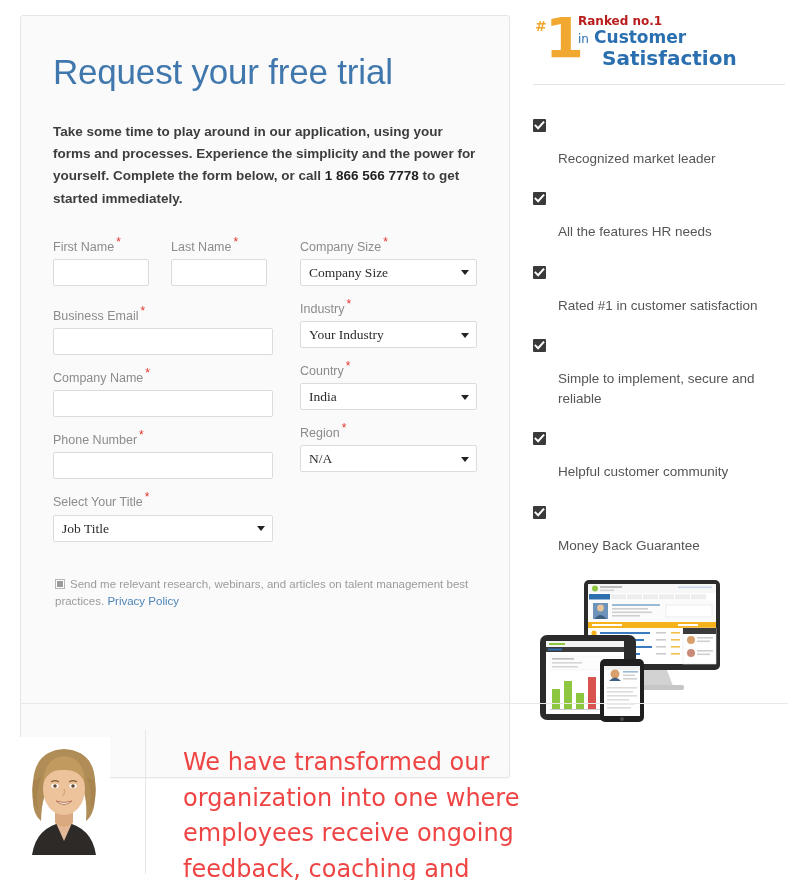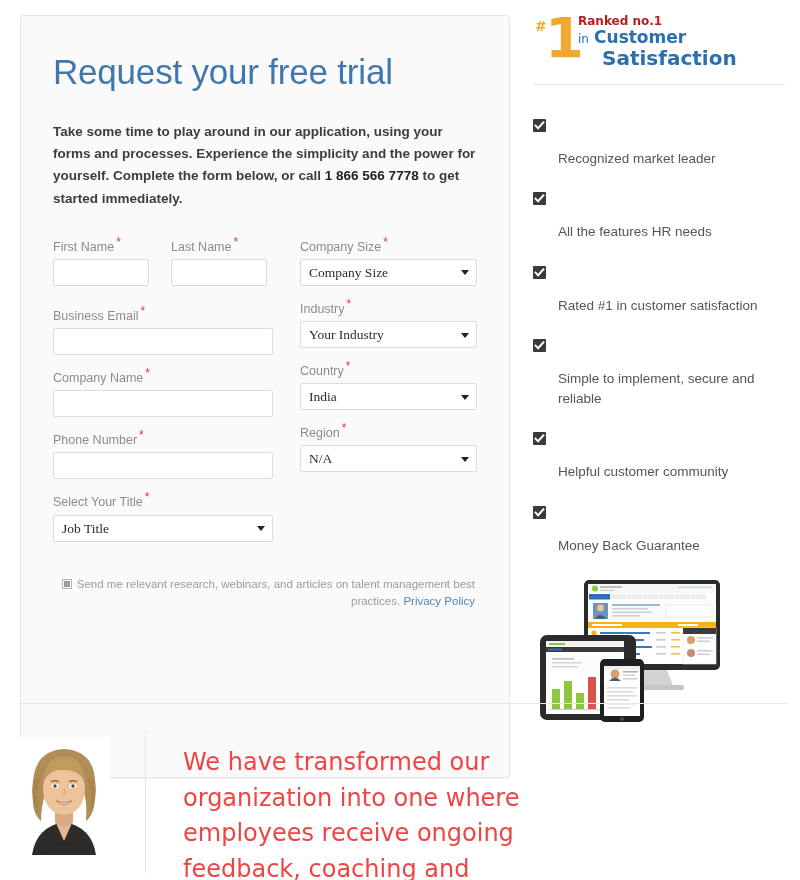--- a/index.html
+++ b/index.html
@@ -129,21 +129,21 @@
     font-family: "Liberation Serif", serif;
     font-size: 14.5px;
     padding: 9px 28px;
     cursor: pointer;
     letter-spacing: .2px;
   }
 
   .consent {
     margin: 22px auto 0 auto;
     width: 420px;
-    text-align: right;
+    text-align: left;
     color: #9b9b9b;
     font-size: 11.5px;
     line-height: 1.55;
     font-family: "Liberation Sans", sans-serif;
   }
   .consent .cb {
     display: inline-block;
     width: 10px; height: 10px;
     border: 1px solid #b6b6b6;
     background: #fff;

